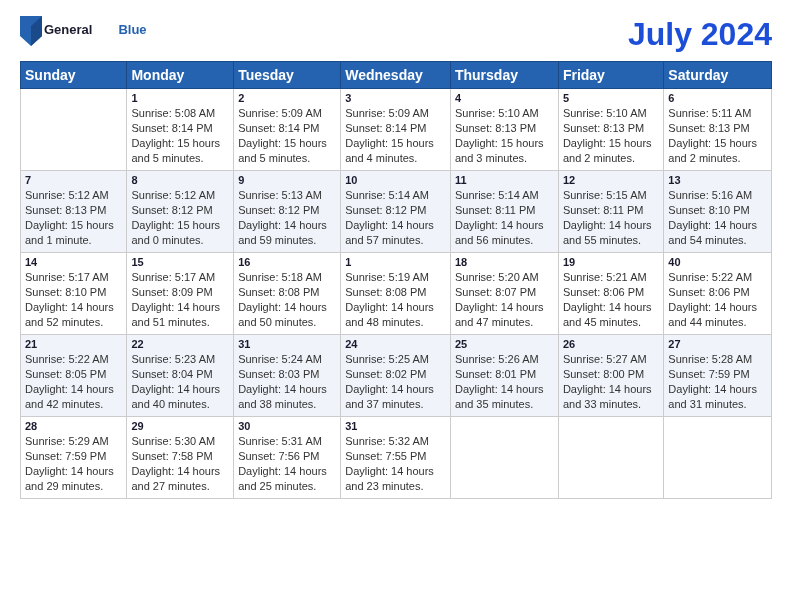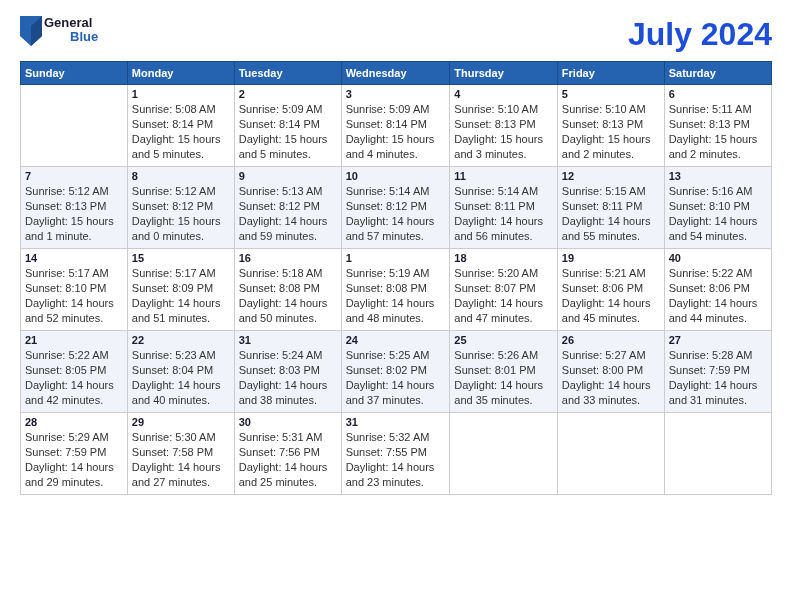--- a/index.html
+++ b/index.html
@@ -21,21 +21,21 @@
       justify-content: space-between;
       align-items: flex-start;
       margin-bottom: 8px;
     }
     .logo {
       display: flex;
       align-items: center;
     }
     .logo-text {
       display: flex;
-      flex-direction: column;
+      flex-direction: row;
       font-size: 13px;
       font-weight: bold;
       line-height: 1.1;
     }
     .logo-general { color: #1a1a2e; }
     .logo-blue { color: #2563b0; margin-left: 26px; }
     .logo-icon {
       width: 20px;
       height: 28px;
       margin-right: 4px;
@@ -56,21 +56,21 @@
     .calendar-table {
       width: 100%;
       border-collapse: collapse;
       font-size: 10px;
     }
     .calendar-table th {
       background-color: #2563b0;
       color: #fff;
       padding: 5px 4px;
       text-align: left;
-      font-size: 11px;
+      font-size: 14px;
       font-weight: bold;
       border: 1px solid #1a4a8a;
     }
     .calendar-table td {
       vertical-align: top;
       border: 1px solid #ccc;
       padding: 3px 4px;
       height: 82px;
       width: 113px;
     }

